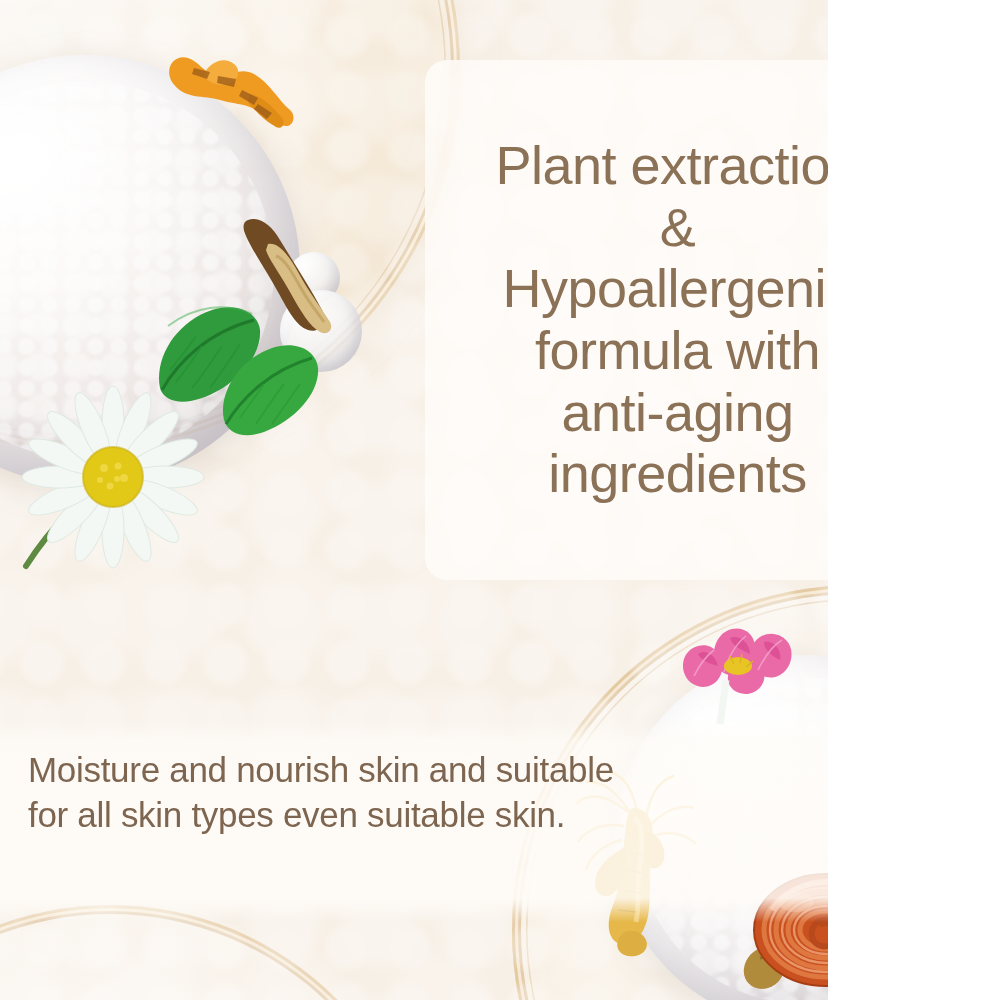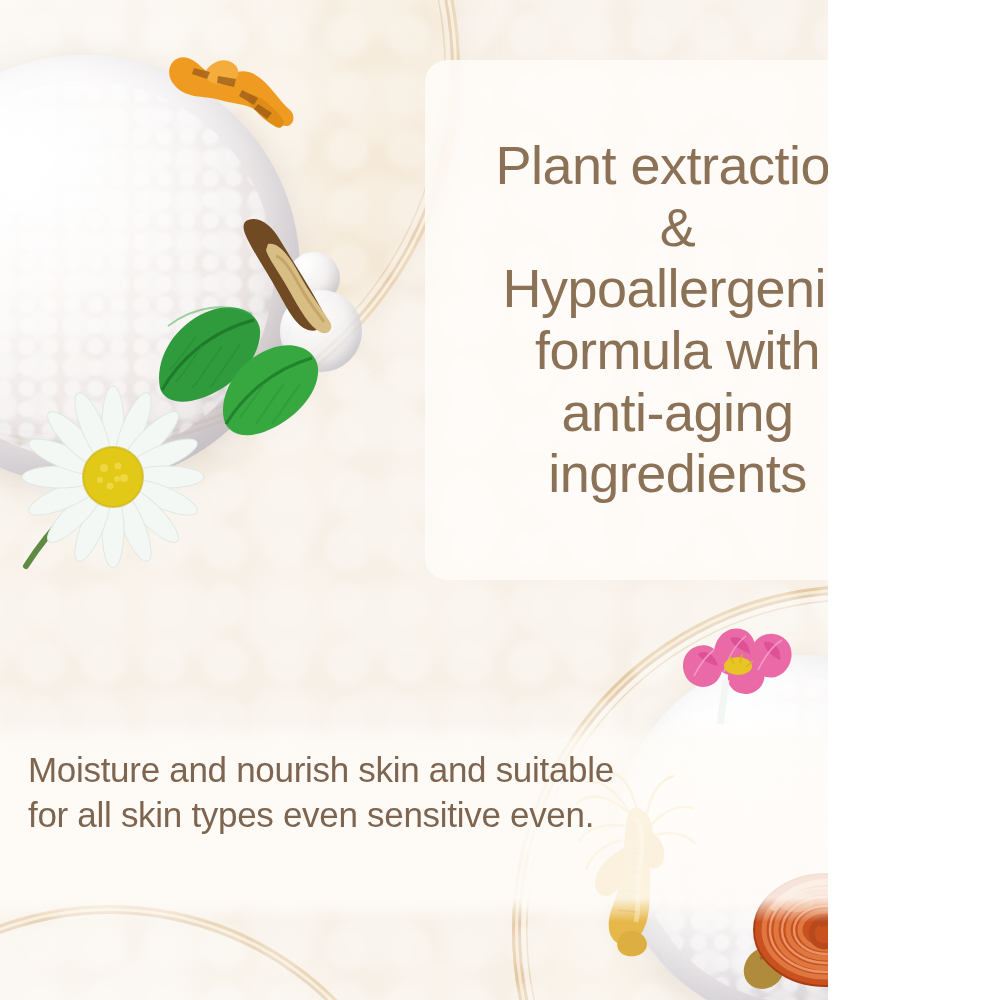--- a/index.html
+++ b/index.html
@@ -427,15 +427,15 @@
 
   <div class="text-card">
     <div class="headline">Plant extraction
 &amp;
 Hypoallergenic
 formula with
 anti-aging
 ingredients</div>
   </div>
 
-  <div class="subcopy">Moisture and nourish skin and suitable for all skin types even sensitive even.</div>
+  <div class="subcopy">Moisture and nourish skin and suitable for all skin types even suitable skin.</div>
 
 </div>
 
 </body></html>

